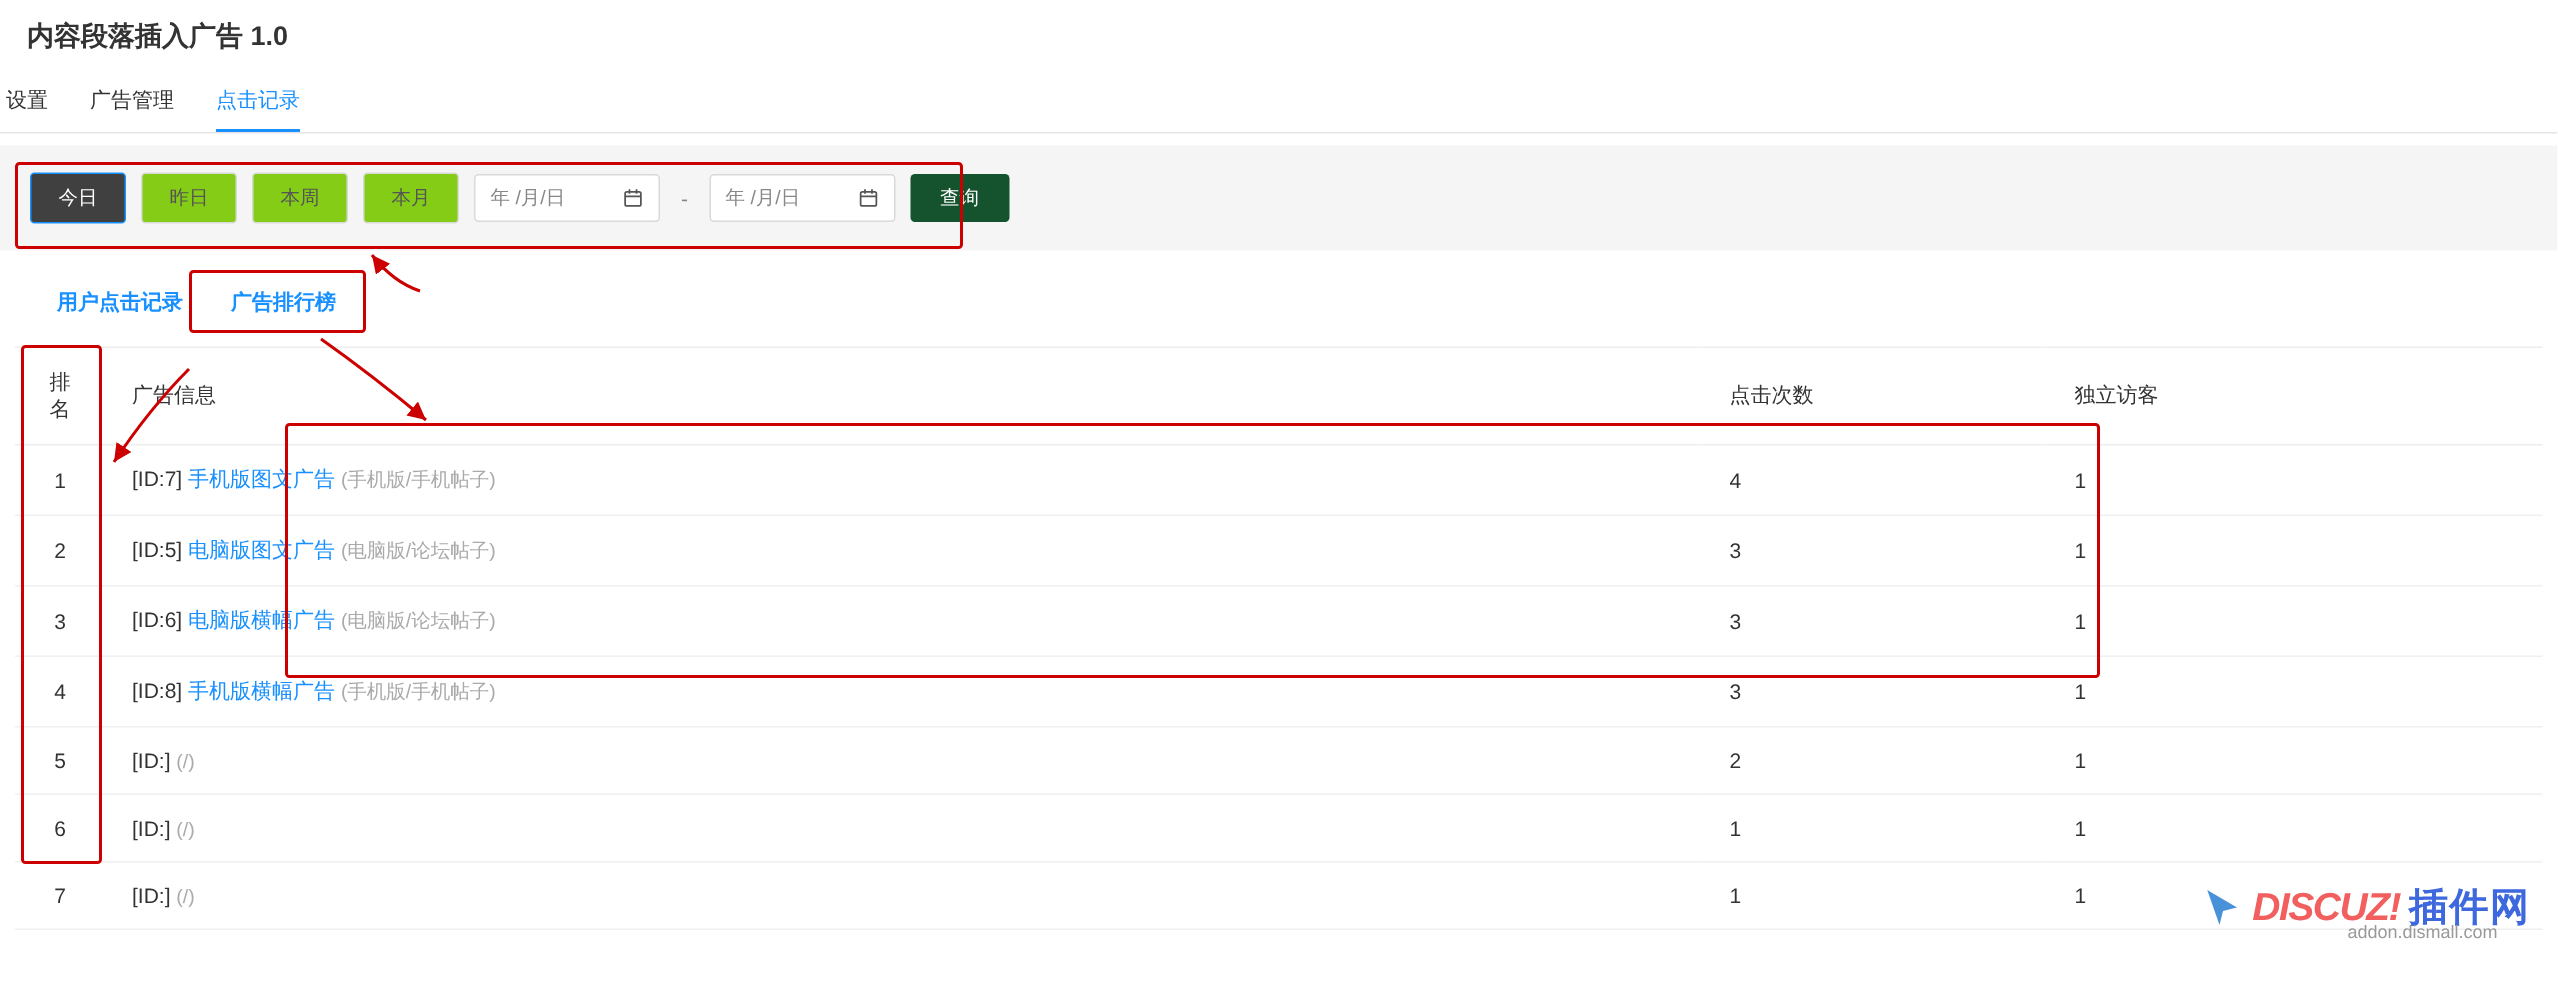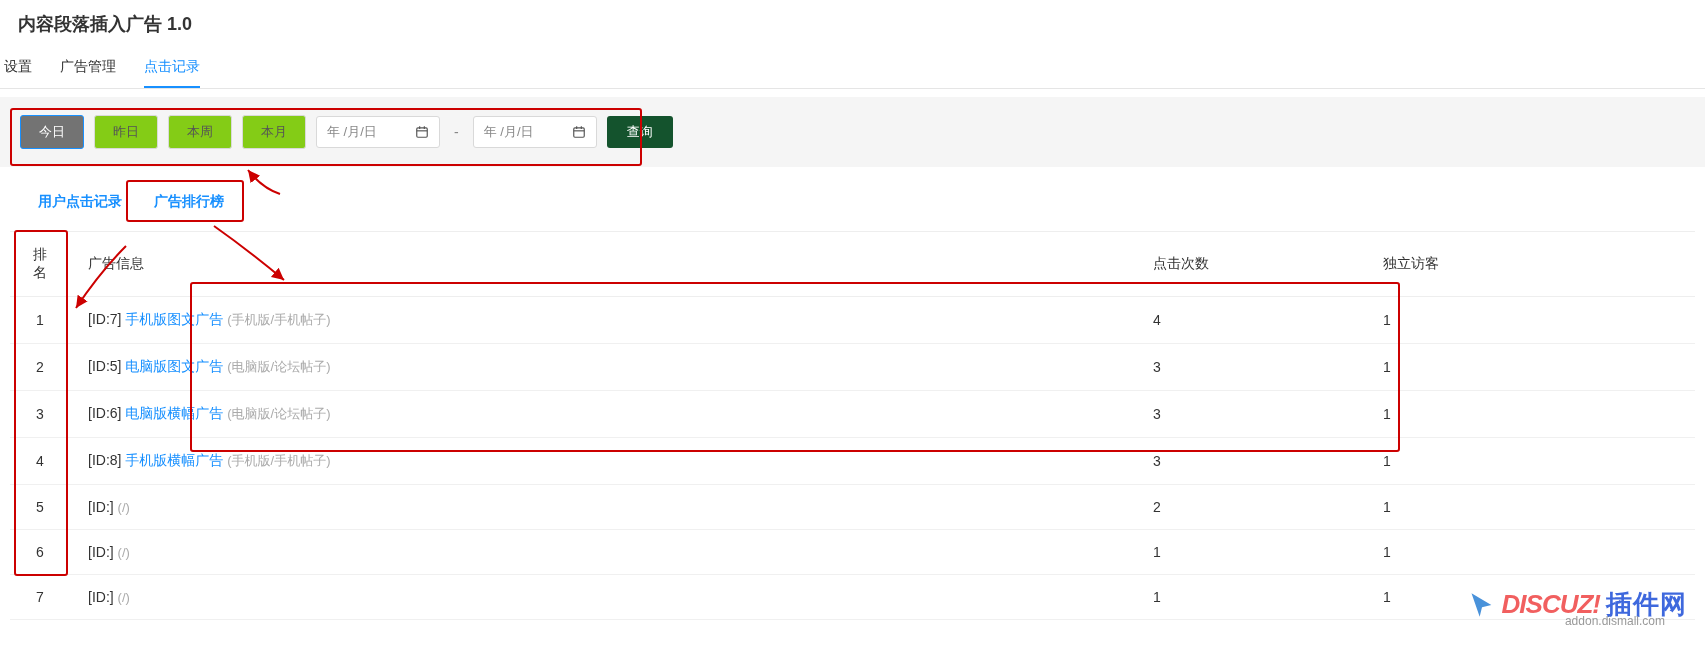--- a/index.html
+++ b/index.html
@@ -3,21 +3,21 @@
 <meta charset="utf-8">
 <style>
 * { margin: 0; padding: 0; box-sizing: border-box; }
 body { font-family: "Microsoft YaHei", Arial, sans-serif; font-size: 14px; color: #333; background: #fff; width: 1705px; position: relative; }
 .page-title { font-size: 18px; font-weight: bold; padding: 12px 18px; }
 .main-tabs { display: flex; border-bottom: 1px solid #e5e5e5; padding: 0 4px; gap: 28px; }
 .main-tab { padding: 10px 0; cursor: pointer; color: #333; }
 .main-tab.active { color: #1890ff; border-bottom: 2px solid #1890ff; }
 .filter-bar { background: #f5f5f5; padding: 18px 20px; margin: 8px 0 0 0; display: flex; align-items: center; gap: 10px; position: relative; }
 .filter-btn { padding: 7px 18px; border: 1px solid #d9d9d9; background: #84cc16; cursor: pointer; border-radius: 3px; color: #555; font-size: 13px; }
-.filter-btn.active { background: #737373; color: #fff; border-color: #1890ff; }
+.filter-btn.active { background: #404040; color: #fff; border-color: #1890ff; }
 .date-input { padding: 6px 10px; border: 1px solid #d9d9d9; border-radius: 3px; background: #fff; font-size: 13px; width: 124px; display: flex; align-items: center; justify-content: space-between; color: #888; }
 .date-sep { color: #888; padding: 0 4px; }
 .query-btn { padding: 7px 20px; background: #14532d; color: #fff; border: none; border-radius: 3px; cursor: pointer; font-size: 13px; }
 .sub-tabs { display: flex; padding: 18px 22px 12px 22px; gap: 0; font-weight: bold; }
 .sub-tab { padding: 8px 16px; cursor: pointer; color: #1890ff; }
 .sub-tab.active { color: #1890ff; }
 .table-wrap { padding: 0 10px 10px 10px; }
 .data-table { width: 100%; border-collapse: collapse; }
 .data-table th { text-align: left; padding: 14px 18px; font-weight: normal; color: #333; border-top: 1px solid #eee; border-bottom: 1px solid #eee; font-size: 14px; }
 .data-table td { padding: 14px 18px; border-bottom: 1px solid #f0f0f0; font-size: 14px; color: #333; }

